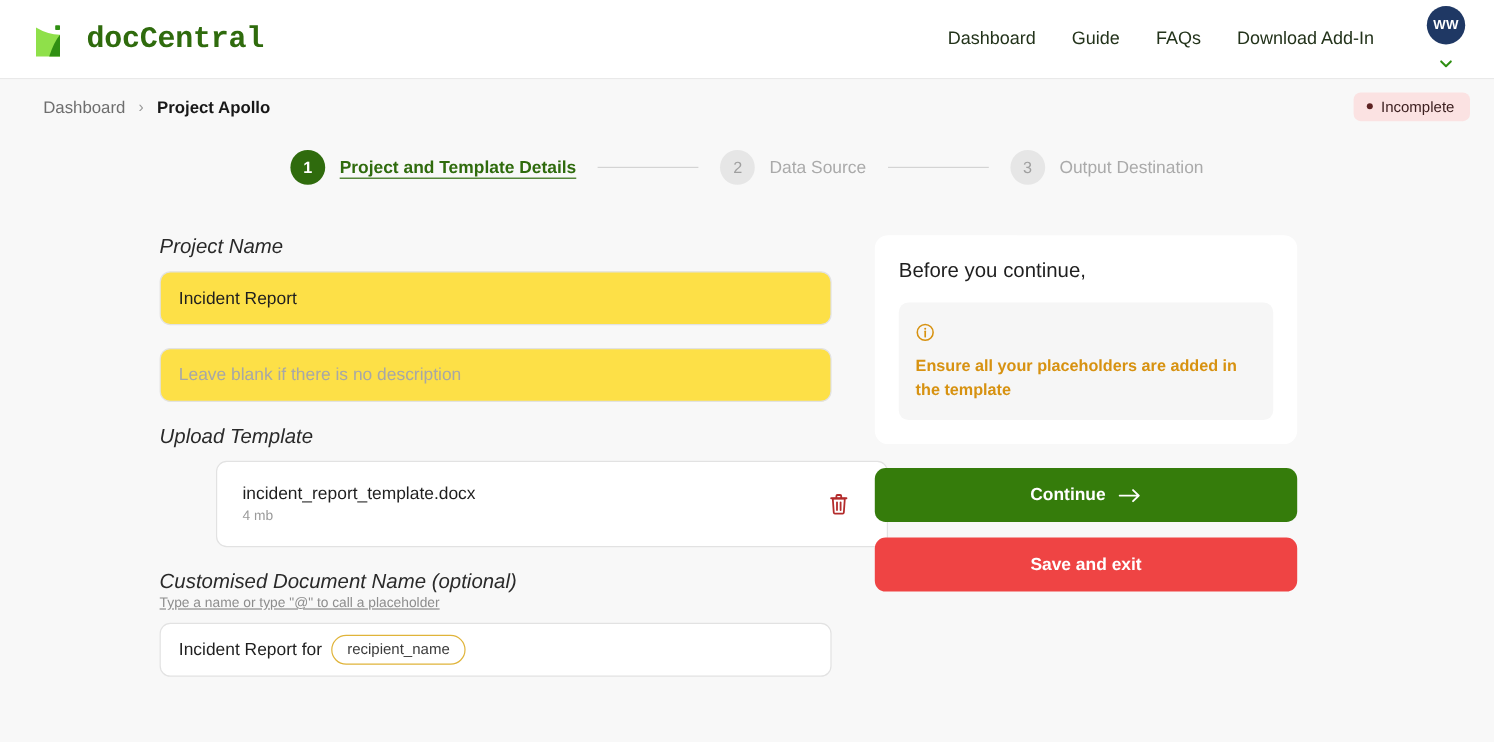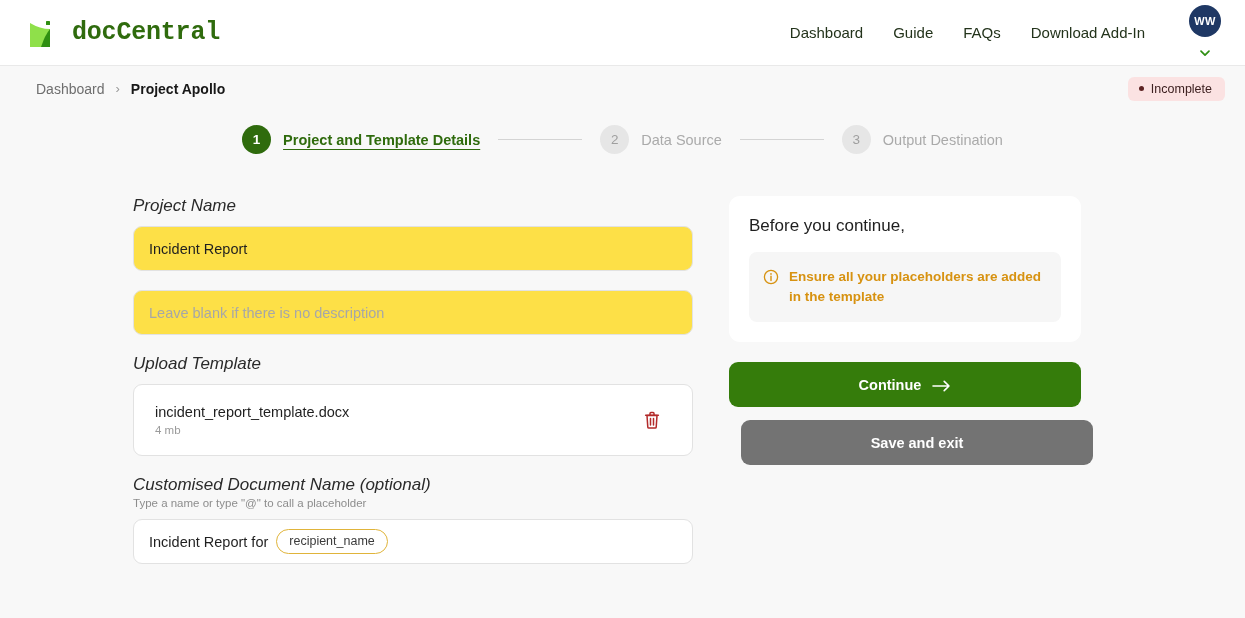--- a/index.html
+++ b/index.html
@@ -192,20 +192,21 @@
     margin-bottom: 10px;
     font-style: italic;
   }
   .field-label.tight { margin-bottom: 2px; }
 
   .field-hint {
     display: block;
     font-size: 11.5px;
     color: #8d8d8d;
     margin-bottom: 10px;
+    text-decoration: underline;
   }
 
   .text-input {
     width: 100%;
     height: 45px;
     border: 1px solid #e2e2e2;
     border-radius: 9px;
     background: #fde047;
     font-family: "Liberation Sans", sans-serif;
     font-size: 14.5px;
@@ -219,20 +220,21 @@
   .file-card {
     width: 100%;
     min-height: 72px;
     border: 1px solid #e2e2e2;
     border-radius: 9px;
     background: #ffffff;
     display: flex;
     align-items: center;
     justify-content: space-between;
     padding: 0 31px 0 21px;
+    margin-left: 47px;
   }
   .file-meta { display: flex; flex-direction: column; gap: 4px; }
   .file-name { font-size: 14.5px; color: #1f1f1f; }
   .file-size { font-size: 11.5px; color: #9a9a9a; }
 
   .trash-icon { width: 18px; height: 20px; display: block; cursor: pointer; }
 
   
   .chip-input {
     width: 100%;
@@ -271,20 +273,21 @@
     color: #1f1f1f;
     margin-bottom: 16px;
   }
   .notice {
     background: #f6f6f6;
     border-radius: 8px;
     display: flex;
     align-items: flex-start;
     gap: 10px;
     padding: 15px 14px 16px;
+    flex-direction: column;
   }
   .info-icon { width: 16px; height: 16px; flex: 0 0 16px; margin-top: 2px; display: block; }
   .notice-text {
     font-size: 13.5px;
     font-weight: bold;
     color: #d79211;
     line-height: 1.45;
   }
 
   .btn {
@@ -296,21 +299,21 @@
     font-family: "Liberation Sans", sans-serif;
     font-size: 14.5px;
     font-weight: bold;
     display: flex;
     align-items: center;
     justify-content: center;
     gap: 11px;
     cursor: pointer;
   }
   .btn-primary { background: #357c0b; margin-bottom: 13px; }
-  .btn-secondary { background: #737373; margin-left: 12px; }
+  .btn-secondary { background: #ef4444; }
 
   .arrow-right { width: 19px; height: 12px; display: block; }
 </style>
 </head>
 <body>
 
 <div class="topbar">
 
   <div class="brand">
     <span class="brand-mark">

